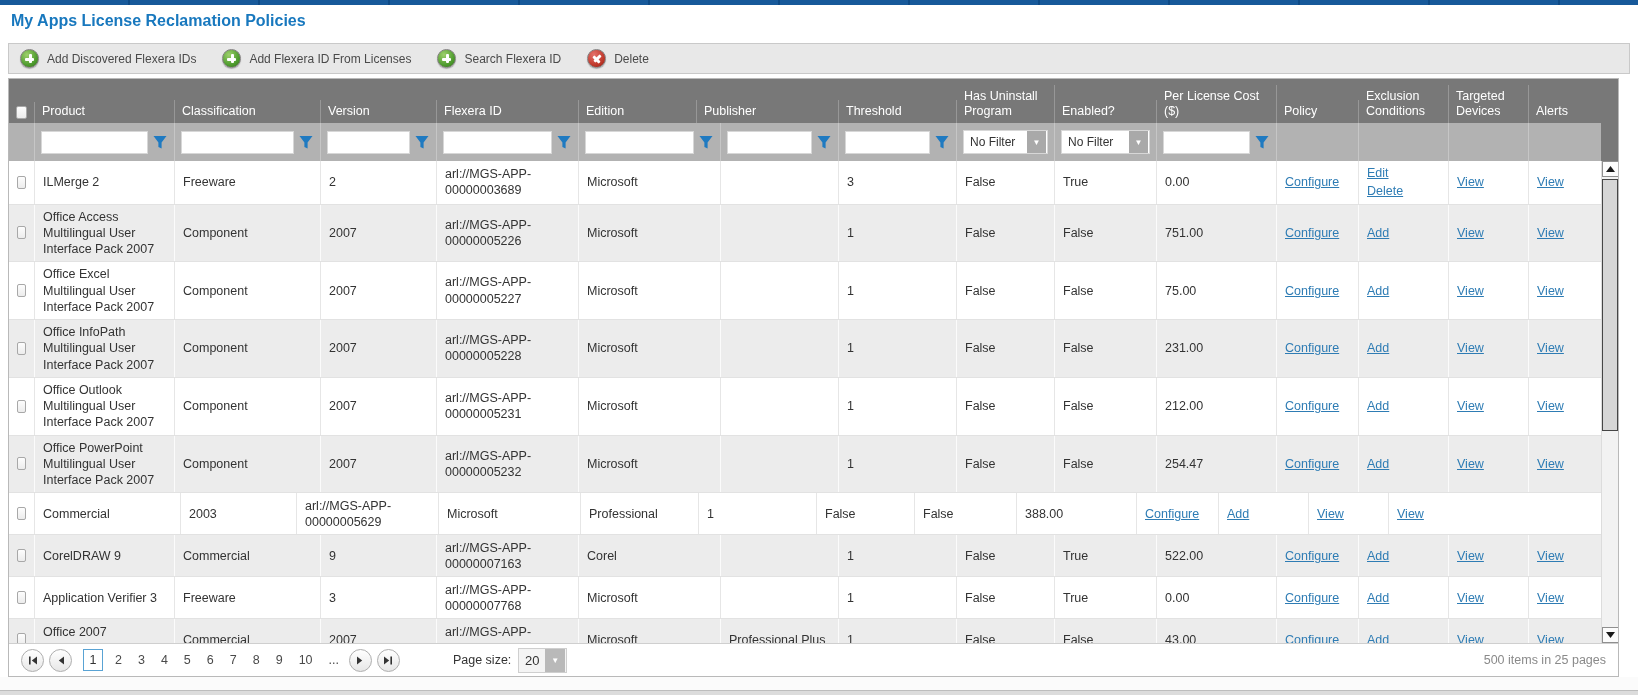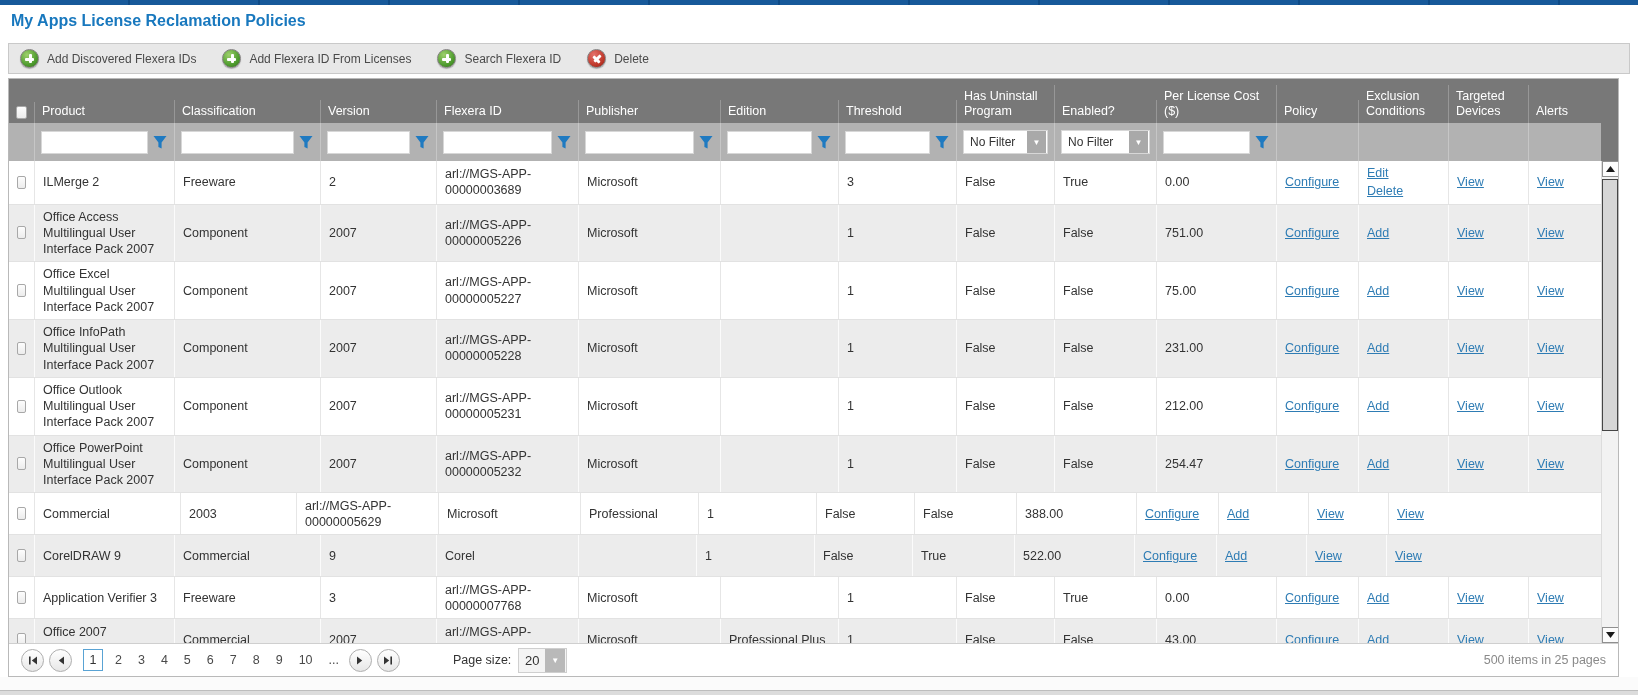--- a/index.html
+++ b/index.html
@@ -130,22 +130,22 @@
   <div class="head-wrap">
     <div class="head-main">
       <div class="hdr-row" id="hdr-row">
           <div class="hcell" style="width: 26px; flex: 0 0 26px;">
             <div class="checkbox"></div>
           </div>
           <div class="hcell" style="width: 140px; flex: 0 0 140px;">Product</div>
           <div class="hcell" style="width: 146px; flex: 0 0 146px;">Classification</div>
           <div class="hcell" style="width: 116px; flex: 0 0 116px;">Version</div>
           <div class="hcell" style="width: 142px; flex: 0 0 142px;">Flexera ID</div>
+          <div class="hcell" style="width: 118px; flex: 0 0 118px;">Edition</div>
           <div class="hcell" style="width: 142px; flex: 0 0 142px;">Publisher</div>
-          <div class="hcell" style="width: 118px; flex: 0 0 118px;">Edition</div>
           <div class="hcell" style="width: 118px; flex: 0 0 118px;">Threshold</div>
           <div class="hcell" style="width: 98px; flex: 0 0 98px;">Has Uninstall Program</div>
           <div class="hcell" style="width: 102px; flex: 0 0 102px;">Enabled?</div>
           <div class="hcell" style="width: 120px; flex: 0 0 120px;">Per License Cost ($)</div>
           <div class="hcell" style="width: 82px; flex: 0 0 82px;">Policy</div>
           <div class="hcell" style="width: 90px; flex: 0 0 90px;">Exclusion Conditions</div>
           <div class="hcell" style="width: 80px; flex: 0 0 80px;">Targeted Devices</div>
           <div class="hcell" style="width: 72px; flex: 0 0 72px;">Alerts</div>
         </div>
       <div class="flt-row" id="flt-row">
@@ -569,20 +569,23 @@
             <div class="checkbox"></div>
           </div>
           <div class="cell wrapcell" style="width: 140px; flex: 0 0 140px;">
             <span>CorelDRAW 9</span>
           </div>
           <div class="cell" style="width: 146px; flex: 0 0 146px;">
             <span>Commercial</span>
           </div>
           <div class="cell" style="width: 116px; flex: 0 0 116px;">
             <span>9</span>
+          </div>
+          <div class="cell wrapcell" style="width: 142px; flex: 0 0 142px;">
+            <span>arl://MGS-APP-00000007163</span>
           </div>
           <div class="cell" style="width: 142px; flex: 0 0 142px;">
             <span>Corel</span>
           </div>
           <div class="cell" style="width: 118px; flex: 0 0 118px;">
             <span></span>
           </div>
           <div class="cell" style="width: 118px; flex: 0 0 118px;">
             <span>1</span>
           </div>

